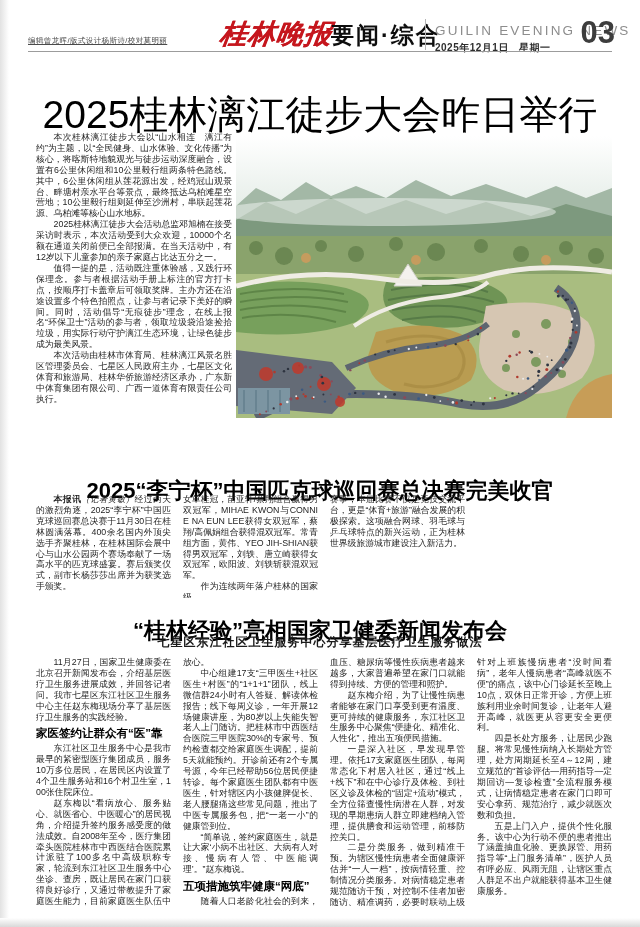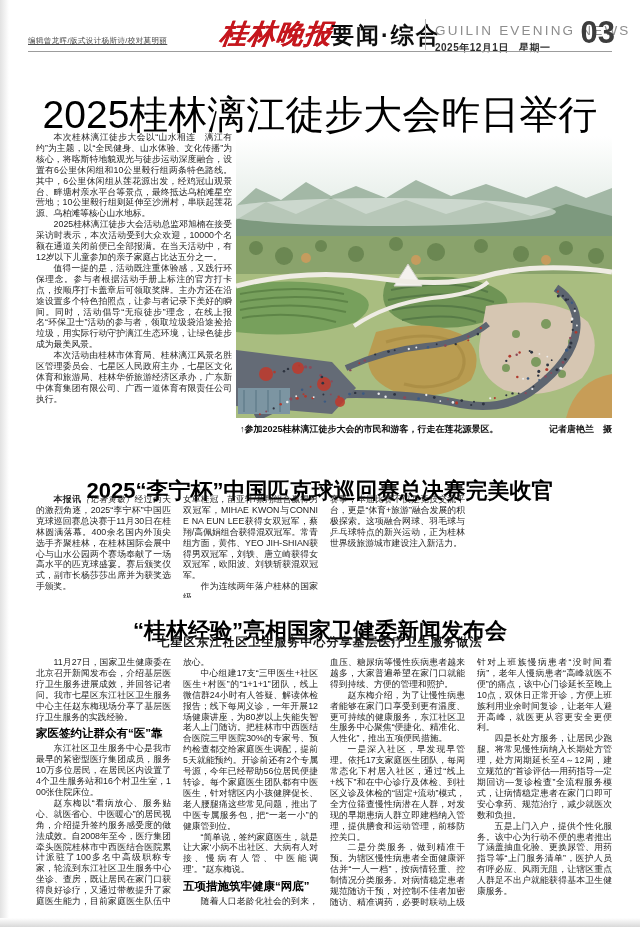--- a/index.html
+++ b/index.html
@@ -282,24 +282,20 @@
           <circle cx="310.8" cy="233.5" r="1.55" fill="#b03a2e"></circle>
           <circle cx="302.8" cy="235.4" r="1.53" fill="#2e3440"></circle>
           <circle cx="302.2" cy="239.6" r="1.17" fill="#2e3440"></circle>
           <circle cx="292.0" cy="242.5" r="1.30" fill="#3c5a82"></circle>
           <circle cx="287.1" cy="242.7" r="0.96" fill="#ececec"></circle>
           <circle cx="281.3" cy="241.0" r="1.26" fill="#b03a2e"></circle>
         </g>
     </svg>
   </div>
 
-  <div class="caption-row">
-    <span>↑参加2025桂林漓江徒步大会的市民和游客，行走在莲花源景区。</span>
-    <span>记者唐艳兰　摄</span>
-  </div>
 
   <h2 class="headline-2">2025“李宁杯”中国匹克球巡回赛总决赛完美收官</h2>
   <div class="four-cols article2-cols">
     <div class="col story-col">
         <p class="col-para"><b class="lead">本报讯</b><i class="kai">（记者黄敏）</i>经过两天的激烈角逐，2025“李宁杯”中国匹克球巡回赛总决赛于11月30日在桂林圆满落幕。400余名国内外顶尖选手齐聚桂林，在桂林国际会展中心与山水公园两个赛场奉献了一场高水平的匹克球盛宴。赛后颁奖仪式，副市长杨莎莎出席并为获奖选手颁奖。</p>
       </div>
     <div class="col story-col">
         <p class="col-para cont">女单桂冠，苗亚轩/蔡翔组合赢得男双冠军，MIHAE KWON与CONNIE NA EUN LEE获得女双冠军，蔡翔/高佩娟组合获得混双冠军。常青组方面，黄伟、YEO JIH-SHIAN获得男双冠军，刘轶、唐立崎获得女双冠军，欧阳波、刘轶斩获混双冠军。</p>
         <p class="col-para">作为连续两年落户桂林的国家级</p>
       </div>

